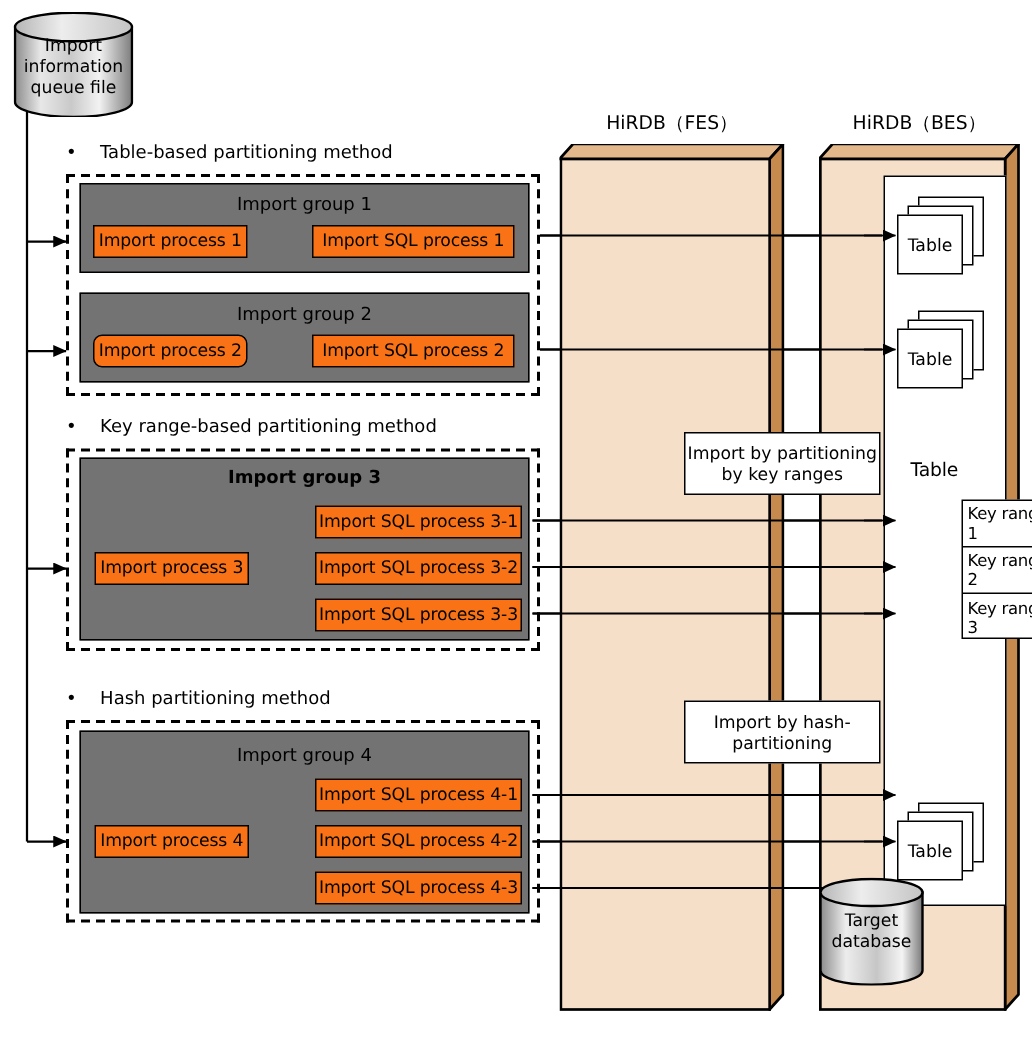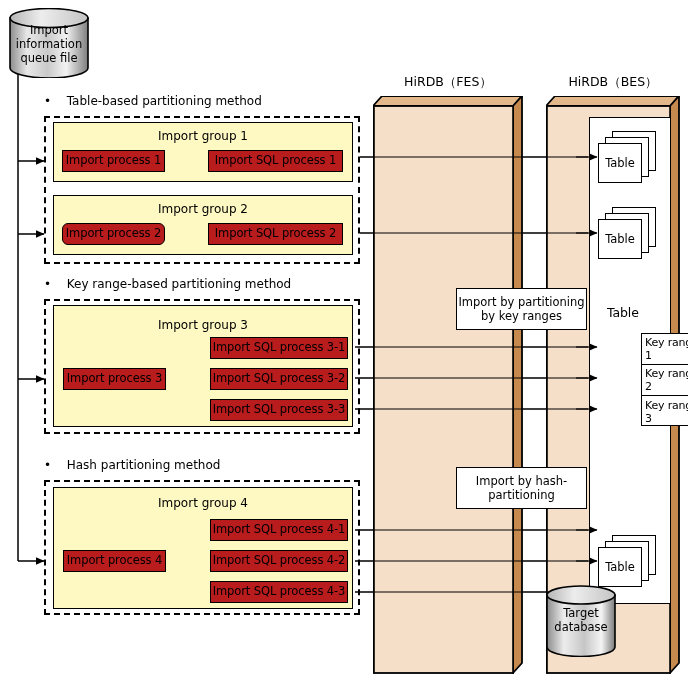--- a/index.html
+++ b/index.html
@@ -33,38 +33,38 @@
     line-height: 1.15;
     white-space: nowrap;
     letter-spacing: -0.1px;
   }
 
   
   .box {
     position: absolute;
     box-sizing: border-box;
     border: 1.6px solid #000;
-    background: #b91c1c;
+    background: #f97316;
     display: flex;
     align-items: center;
     justify-content: center;
     font-size: 11.5px;
     color: #000;
     text-align: center;
     line-height: 1.15;
     letter-spacing: -0.1px;
   }
   .box.thin { border-width: 1.4px; }
 
   
   .groupbox {
     position: absolute;
     box-sizing: border-box;
     border: 1.6px solid #000;
-    background: #fef9c3;
+    background: #737373;
   }
   
   .dashbox {
     position: absolute;
     box-sizing: border-box;
     border: 2px dashed #000;
     background: transparent;
   }
   .grouptitle {
     position: absolute;
@@ -325,21 +325,21 @@
 
   <div class="bullet" style="left:44px; top:277px;">
     <span>•</span>
     <span style="display:inline-block;width:8px;"></span>
     <span>Key range-based partitioning method</span>
   </div>
 
   <div class="dashbox" style="left:44px; top:299px; width:316px; height:135px;"></div>
 
   <div class="groupbox" style="left:53px; top:305px; width:300px; height:122px;">
-    <div class="grouptitle" style="top:12px;">Import group 3</div>
+    <div class="grouptitle" style="top:5px;font-weight:bold;">Import group 3</div>
   </div>
   <div class="box thin" style="left:63px; top:368px; width:103px; height:22px;">Import process 3</div>
   <div class="box thin" style="left:210px; top:337px; width:138px; height:22px;">Import SQL process 3-1</div>
   <div class="box thin" style="left:210px; top:368px; width:138px; height:22px;">Import SQL process 3-2</div>
   <div class="box thin" style="left:210px; top:399px; width:138px; height:22px;">Import SQL process 3-3</div>
 
   <div class="bullet" style="left:44px; top:458px;">
     <span>•</span>
     <span style="display:inline-block;width:8px;"></span>
     <span>Hash partitioning method</span>

